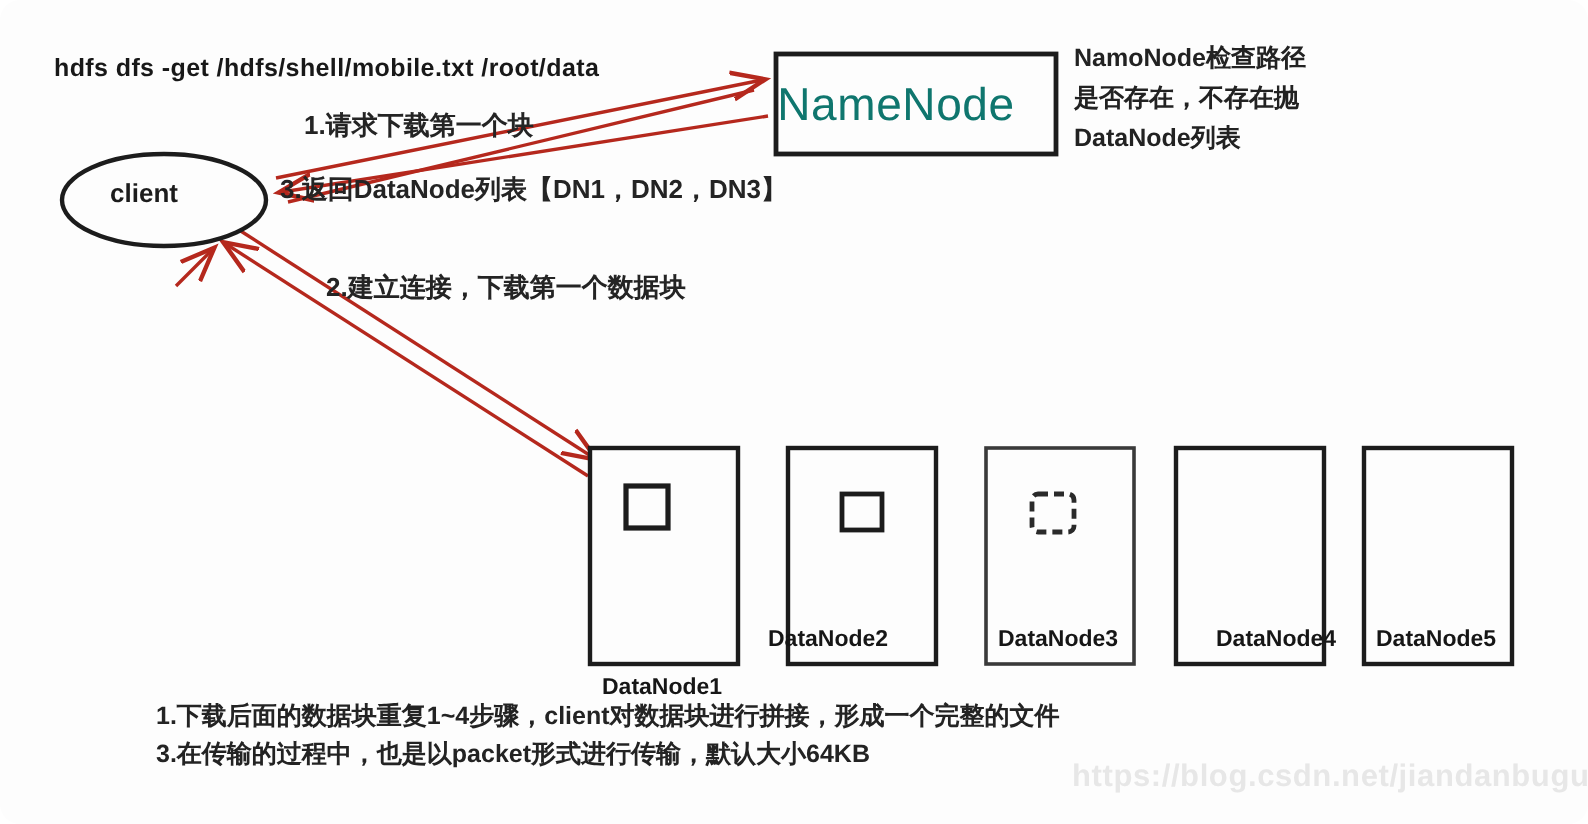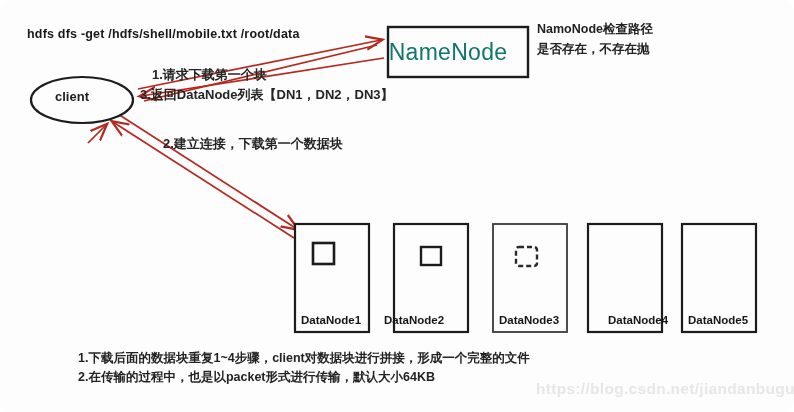--- a/index.html
+++ b/index.html
@@ -9,42 +9,42 @@
     background:#fdfdfd;
     font-family:"Liberation Sans","DejaVu Sans",sans-serif;
     color:#1f1f1f;
     overflow:hidden;
     border-radius:10px;
   }
   #shapes{position:absolute;left:0;top:0;width:794px;height:412px;}
   .abs{position:absolute;white-space:nowrap;}
   .cmd{left:27px;top:27px;font-size:12.5px;font-weight:bold;letter-spacing:.2px;color:#181818;}
   .step{font-size:13px;font-weight:bold;color:#242424;}
-  .step1{left:152px;top:66px;}
+  .step1{left:152px;top:54px;}
   .step3{left:140px;top:86px;}
   .step4{left:163px;top:135px;}
   .client-label{
     left:31px;top:89px;width:82px;text-align:center;
     font-size:13px;font-weight:bold;color:#1c1c1c;
   }
   .nn-label{
     left:388px;top:27px;width:120px;height:50px;
     display:flex;align-items:center;justify-content:center;
     font-size:23px;color:#0f766e;letter-spacing:.3px;
   }
   .nn-note{
     left:537px;top:19px;width:175px;
     font-size:12.5px;font-weight:bold;line-height:20px;color:#222;
     white-space:normal;
   }
   .dn-label{
     top:314px;width:70px;
     font-size:11.5px;font-weight:bold;color:#161616;
   }
-  .dn1{left:301px;} .dn2{left:384px;} .dn3{left:499px;} .dn4{left:594px;padding-left:14px;} .dn5{left:688px;}
+  .dn1{left:301px;margin-top:24px;} .dn2{left:384px;} .dn3{left:499px;} .dn4{left:594px;padding-left:14px;} .dn5{left:688px;}
   .note{font-size:12.5px;font-weight:bold;color:#232323;}
   .note1{left:78px;top:350px;}
   .note2{left:78px;top:369px;}
   .watermark{
     left:536px;top:380px;width:252px;text-align:right;
     font-size:15.5px;color:#e7e7e7;font-weight:bold;letter-spacing:.3px;
   }
 </style>
 </head>
 <body>
@@ -84,30 +84,31 @@
 
   <div class="abs cmd">hdfs dfs -get  /hdfs/shell/mobile.txt  /root/data</div>
 
   <div class="abs client-label">client</div>
   <div class="abs nn-label">NameNode</div>
 
   <div class="abs nn-note">
     <div>NamoNode检查路径</div>
 
     <div>是否存在，不存在抛</div>
+    <div>DataNode列表</div>
   </div>
 
   <div class="abs step step1">1.请求下载第一个块</div>
   <div class="abs step step3">3.返回DataNode列表【DN1，DN2，DN3】</div>
   <div class="abs step step4">2.建立连接，下载第一个数据块</div>
 
   <div class="abs dn-label dn1">DataNode1</div>
   <div class="abs dn-label dn2">DataNode2</div>
   <div class="abs dn-label dn3">DataNode3</div>
   <div class="abs dn-label dn4">DataNode4</div>
   <div class="abs dn-label dn5">DataNode5</div>
 
   <div class="abs note note1">1.下载后面的数据块重复1~4步骤，client对数据块进行拼接，形成一个完整的文件</div>
-  <div class="abs note note2">2.在传输的过程中，也是以packet形式进行传输，默认大小64KB</div>
+  <div class="abs note note2">3.在传输的过程中，也是以packet形式进行传输，默认大小64KB</div>
 
   <div class="abs watermark">https://blog.csdn.net/jiandanbuguo</div>
 
 </div>
 
 </body></html>

